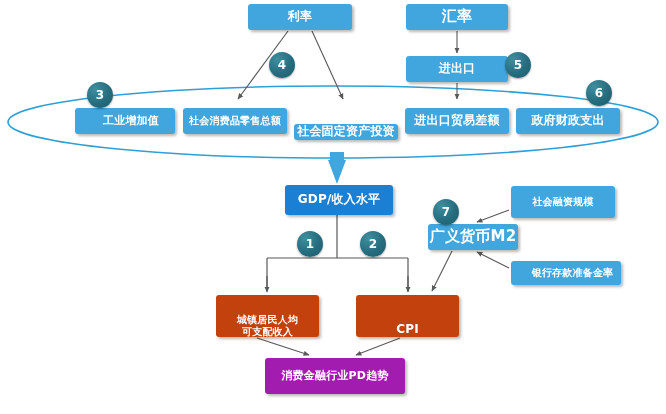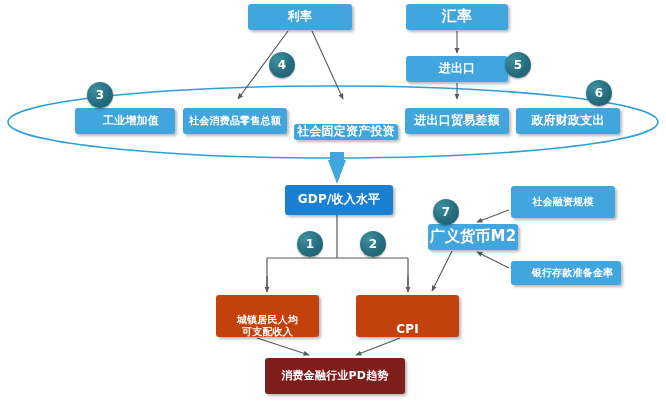--- a/index.html
+++ b/index.html
@@ -24,21 +24,21 @@
     font-weight:bold;
     line-height:1.15;
     letter-spacing:0.2px;
     border-radius:3px;
     box-shadow:2px 2px 3px rgba(0,0,0,0.28);
     z-index:3;
   }
   .blue{background:#41a6dd;}
   .blue-strong{background:#1b7fd4;}
   .teal{background:#c2410c;align-items:flex-end;}
-  .teal-dark{background:#7f1d1d;align-items:center;}
+  .teal-dark{background:#a21caf;align-items:center;}
 
   
   .badge{
     position:absolute;
     width:26px;height:26px;border-radius:50%;
     display:flex;align-items:center;justify-content:center;
     font-size:12px;font-weight:bold;color:#ffffff;
     background:radial-gradient(circle at 32% 28%, #3f8e9e 0%, #256d7e 55%, #1d5b6b 100%);
     box-shadow:0 1px 2px rgba(0,0,0,0.35);
     z-index:6;

